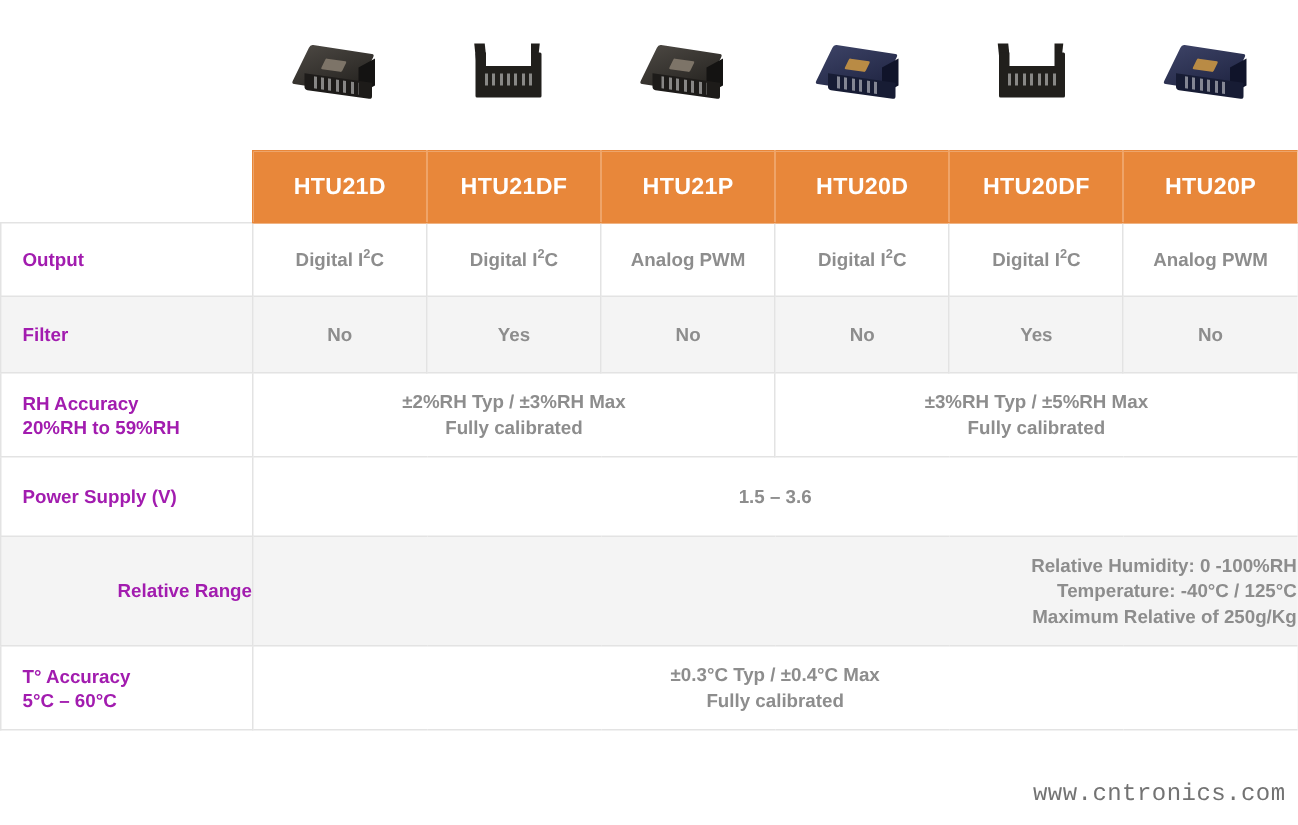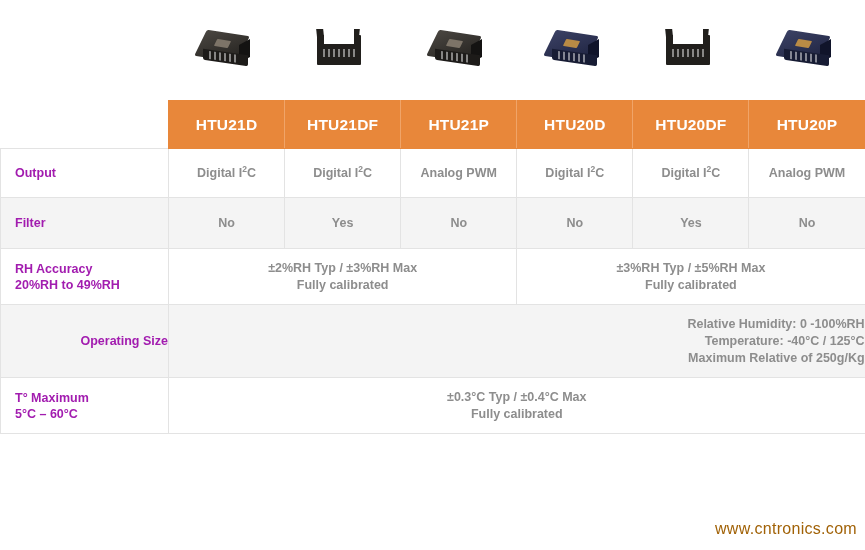--- a/index.html
+++ b/index.html
@@ -199,23 +199,23 @@
   tr.r-power   > td { height: 52px; }
   tr.r-oprange > td { height: 72px; text-align: right; }
   tr.r-taccy   > td { height: 55px; }
 
   sup { font-size: 8.5px; vertical-align: super; line-height: 0; }
 
   .watermark {
     position: absolute;
     right: 8px;
     bottom: 12px;
-    font-family: Liberation Sans, sans-serif;
+    font-family: Liberation Mono, monospace;
     font-size: 16px;
-    color: #a16207;
+    color: #737373;
     letter-spacing: .3px;
     pointer-events: none;
     white-space: nowrap;
   }
 </style>
 </head>
 <body>
 
 <div id="page">
 
@@ -317,46 +317,50 @@
         <td class="cell">Yes</td>
         <td class="cell">No</td>
         <td class="cell">No</td>
         <td class="cell">Yes</td>
         <td class="cell">No</td>
       </tr>
 
       <tr class="plain r-rh">
         <td class="row-label">
           <div>RH Accuracy</div>
-          <div>20%RH to 49%RH</div>
+          <div>20%RH to 59%RH</div>
         </td>
         <td class="cell" colspan="3">
           <div>±2%RH Typ / ±3%RH Max</div>
           <div>Fully calibrated</div>
         </td>
         <td class="cell" colspan="3">
           <div>±3%RH Typ / ±5%RH Max</div>
           <div>Fully calibrated</div>
         </td>
       </tr>
 
 
+      <tr class="plain r-power">
+        <td class="row-label">Power Supply (V)</td>
+        <td class="cell" colspan="6">1.5 – 3.6</td>
+      </tr>
 
       <tr class="stripe r-oprange">
-        <td class="row-label">Operating Size</td>
+        <td class="row-label">Relative Range</td>
         <td class="cell" colspan="6">
           <div>Relative Humidity: 0 -100%RH</div>
           <div>Temperature: -40°C / 125°C</div>
           <div>Maximum Relative of 250g/Kg</div>
         </td>
       </tr>
 
       <tr class="plain r-taccy">
         <td class="row-label">
-          <div>T° Maximum</div>
+          <div>T° Accuracy</div>
           <div>5°C – 60°C</div>
         </td>
         <td class="cell" colspan="6">
           <div>±0.3°C Typ / ±0.4°C Max</div>
           <div>Fully calibrated</div>
         </td>
       </tr>
 
     </tbody>
   </table>

